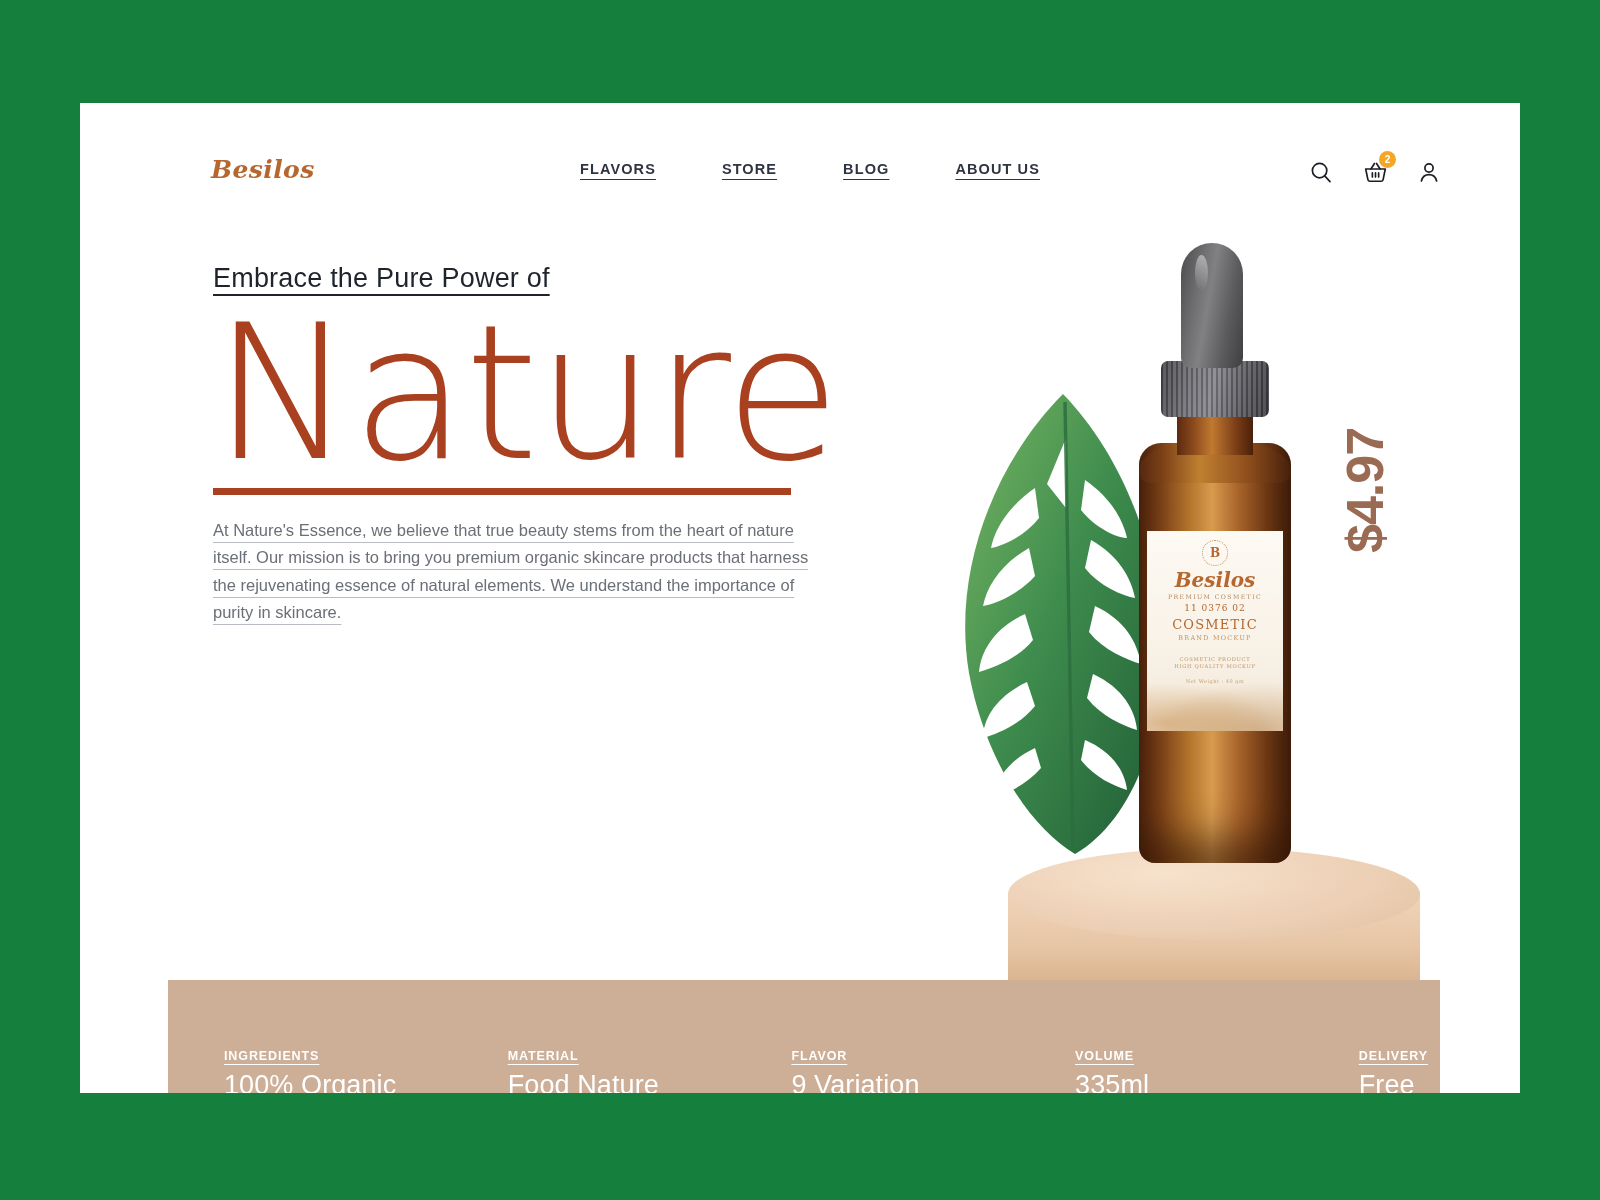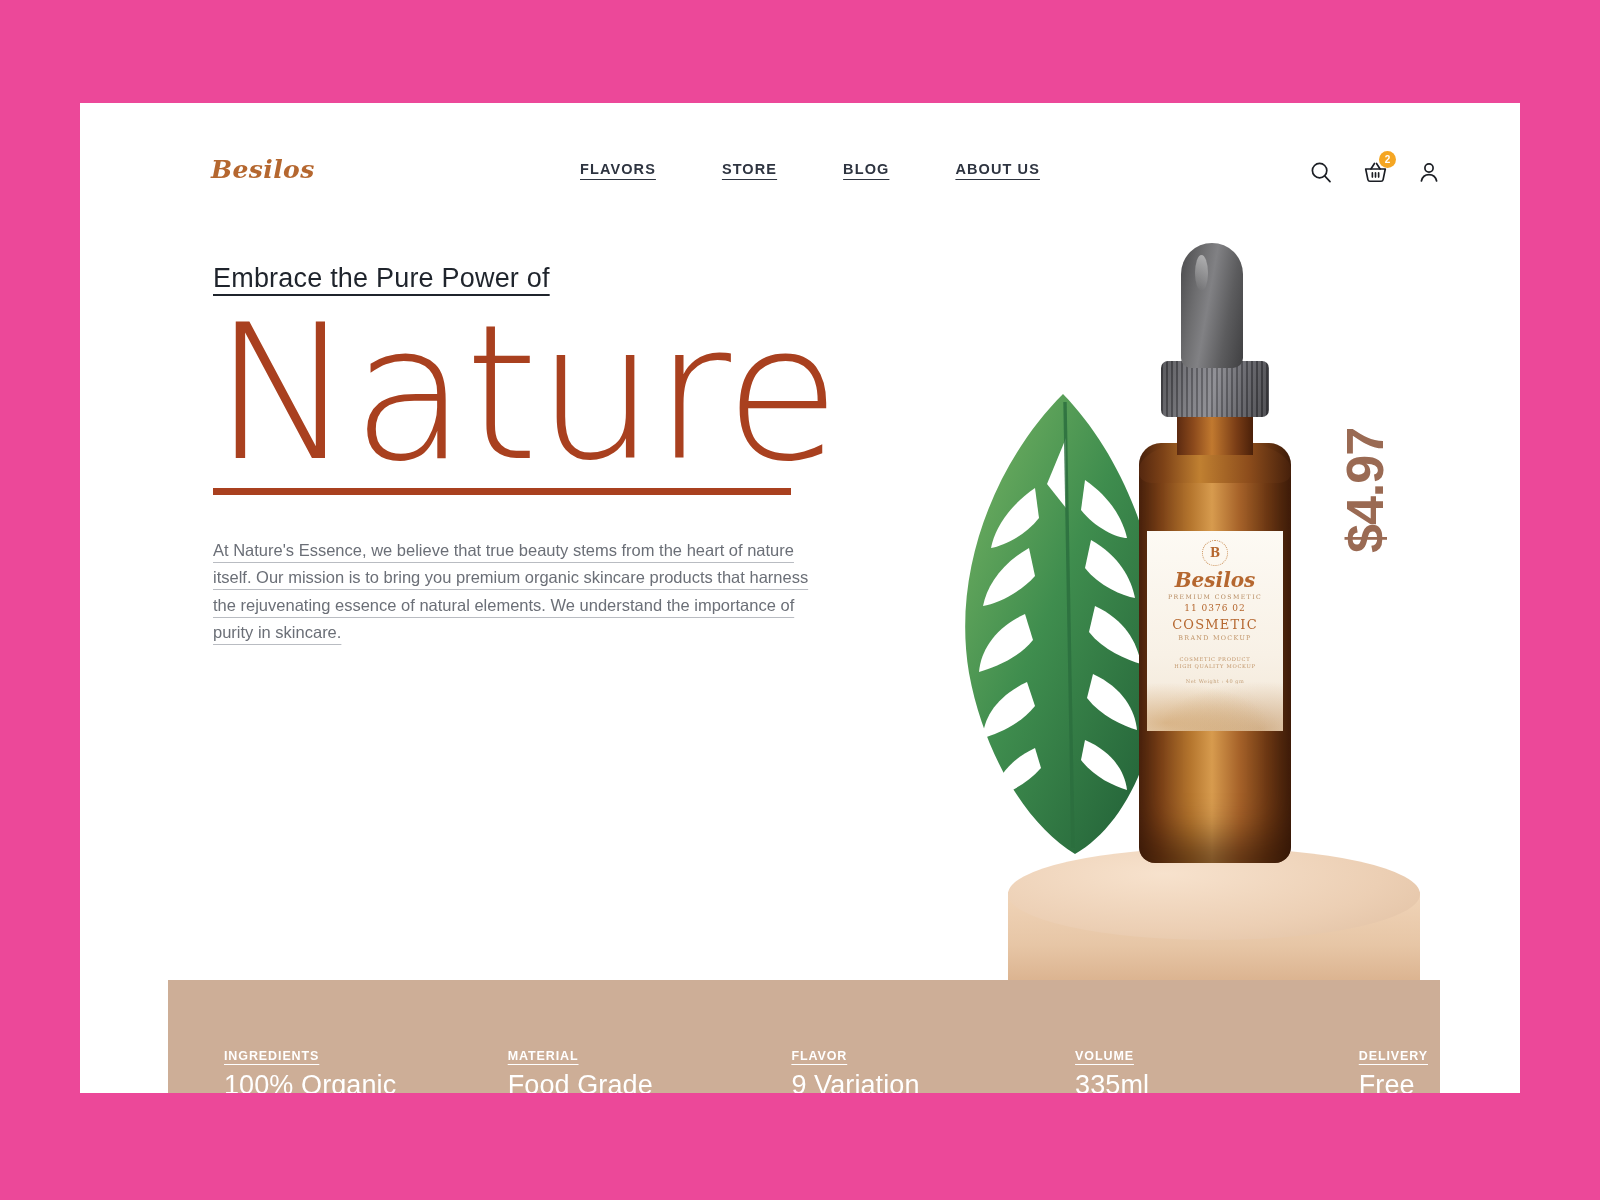--- a/index.html
+++ b/index.html
@@ -9,21 +9,21 @@
     height: 1200px;
     overflow: hidden;
     background: #dee0e7;
     font-family: "Liberation Sans", sans-serif;
   }
 
   #stage {
     position: relative;
     width: 1600px;
     height: 1200px;
-    background: #ec4899;
+    background: #15803d;
   }
 
   
   #canvas {
     position: absolute;
     left: 80px;
     top: 103px;
     width: 1440px;
     height: 990px;
     background: #ffffff;
@@ -138,21 +138,21 @@
     -webkit-text-stroke: 0px;
   }
   #headline-rule {
     margin-top: 14px;
     width: 578px;
     height: 7px;
     background: #a9401f;
   }
 
   #hero-para {
-    margin-top: 42px;
+    margin-top: 22px;
     width: 600px;
     font-size: 16.5px;
     line-height: 27.5px;
     color: #6b6f77;
     text-decoration: underline;
     text-decoration-color: #b9bcc2;
     text-underline-offset: 6px;
     text-decoration-thickness: 1px;
   }
 
@@ -581,21 +581,21 @@
 
     <div id="specs">
 
       <div class="spec">
         <div><span class="spec-label">INGREDIENTS</span></div>
         <div><span class="spec-value">100% Organic</span></div>
       </div>
 
       <div class="spec">
         <div><span class="spec-label">MATERIAL</span></div>
-        <div><span class="spec-value">Food Grade</span></div>
+        <div><span class="spec-value">Food Nature</span></div>
       </div>
 
       <div class="spec">
         <div><span class="spec-label">FLAVOR</span></div>
         <div><span class="spec-value">9 Variation</span></div>
       </div>
 
       <div class="spec">
         <div><span class="spec-label">VOLUME</span></div>
         <div><span class="spec-value">335ml</span></div>

